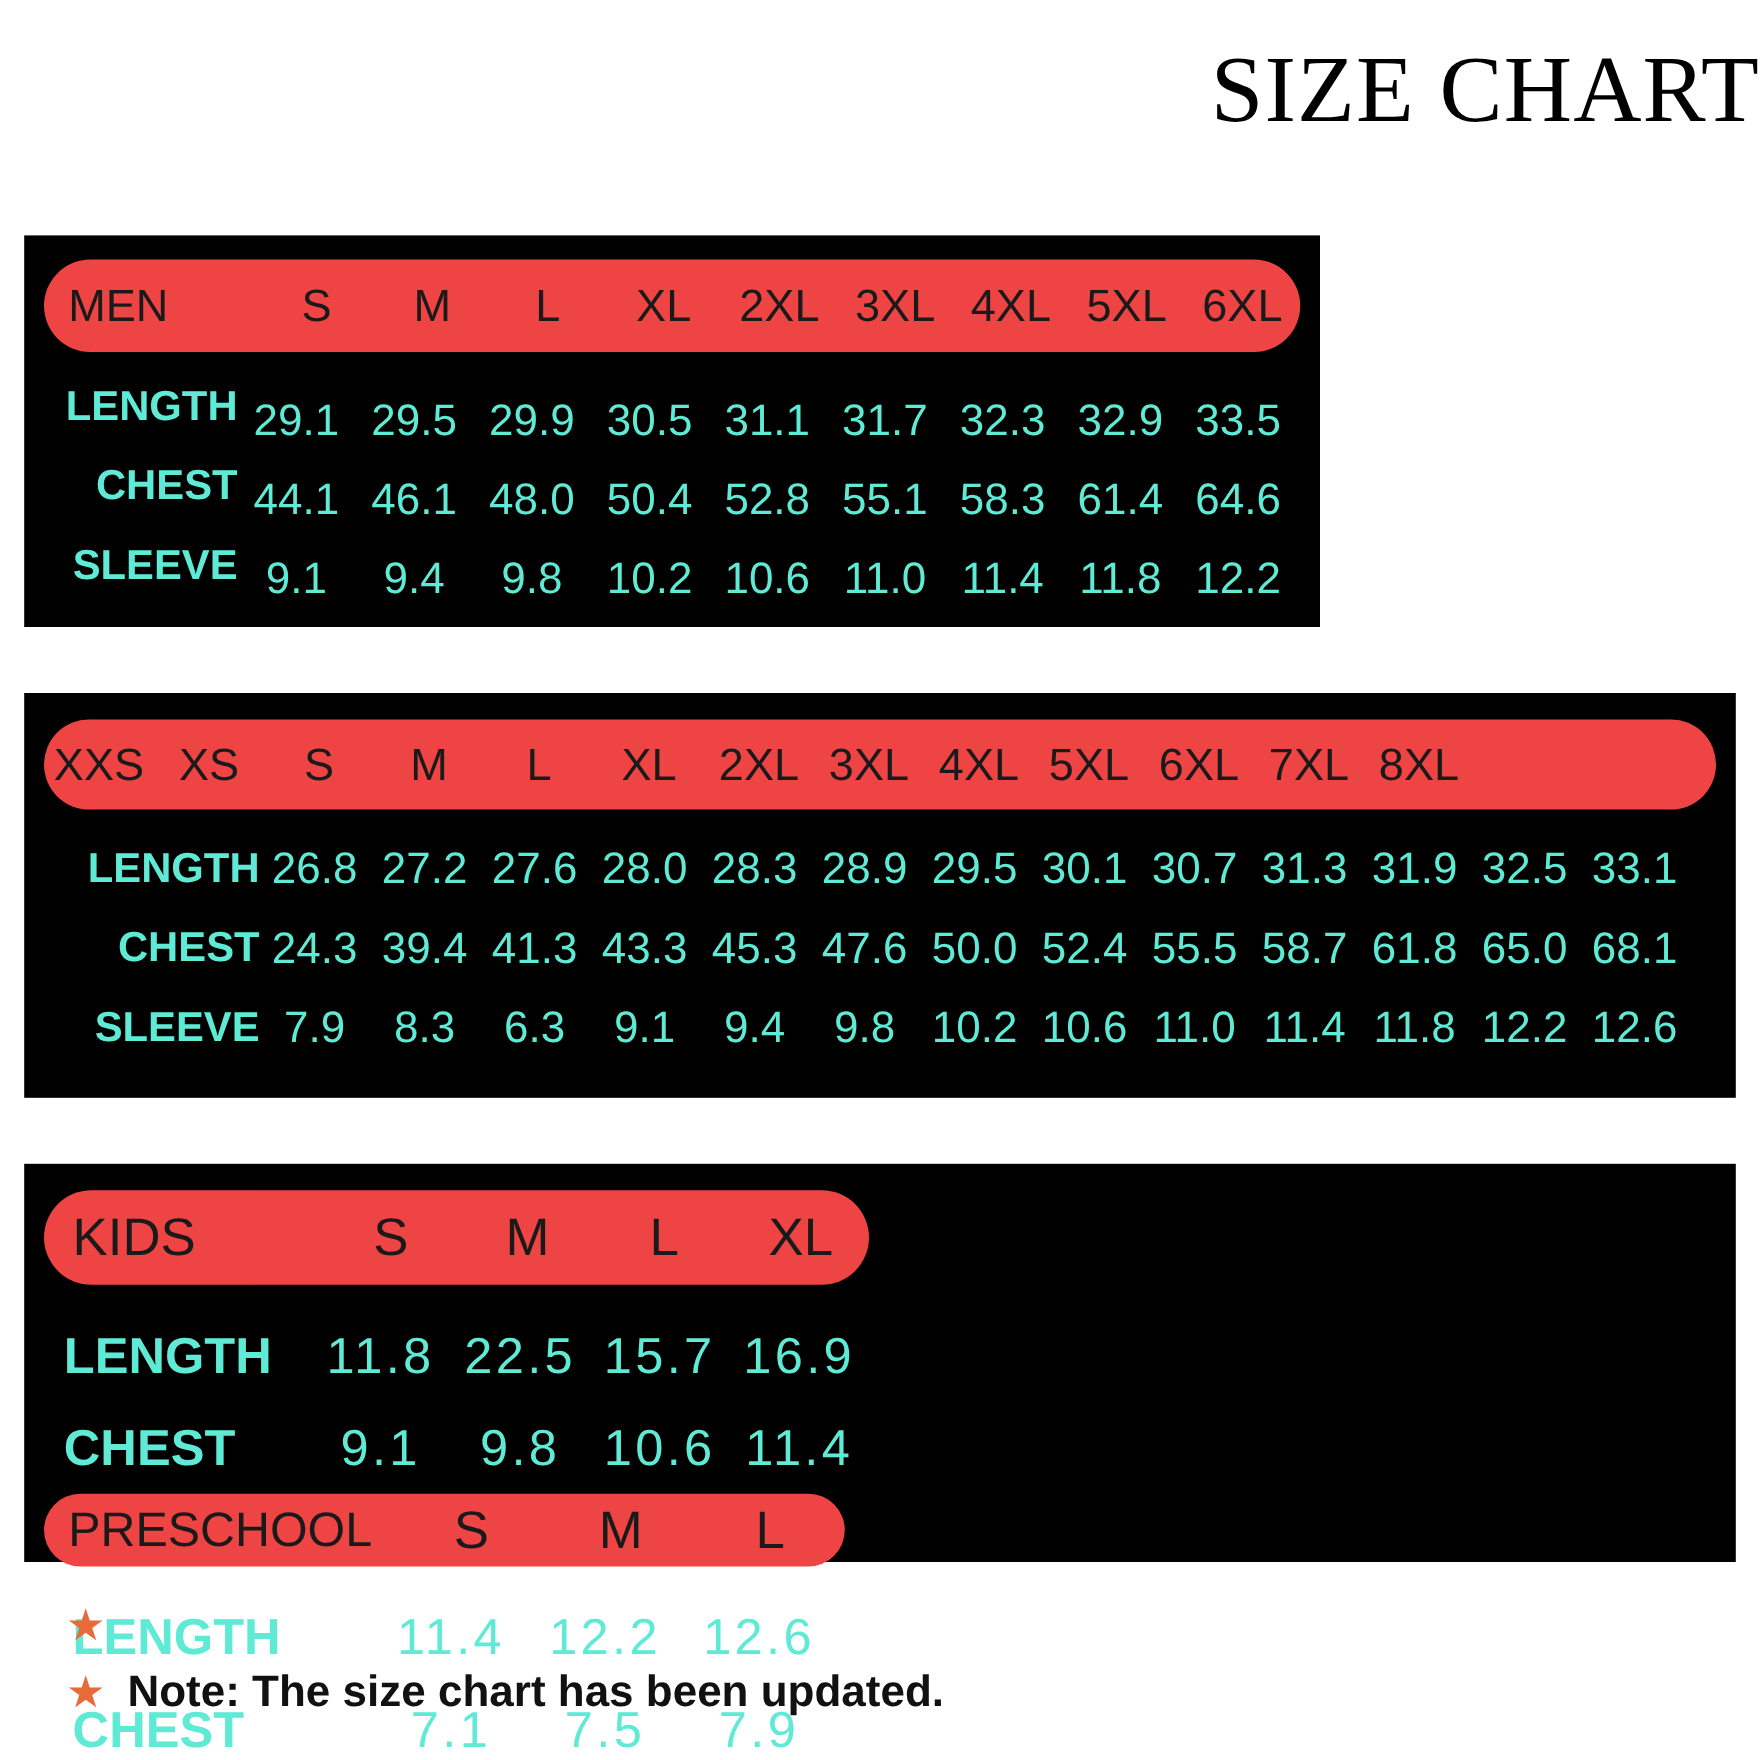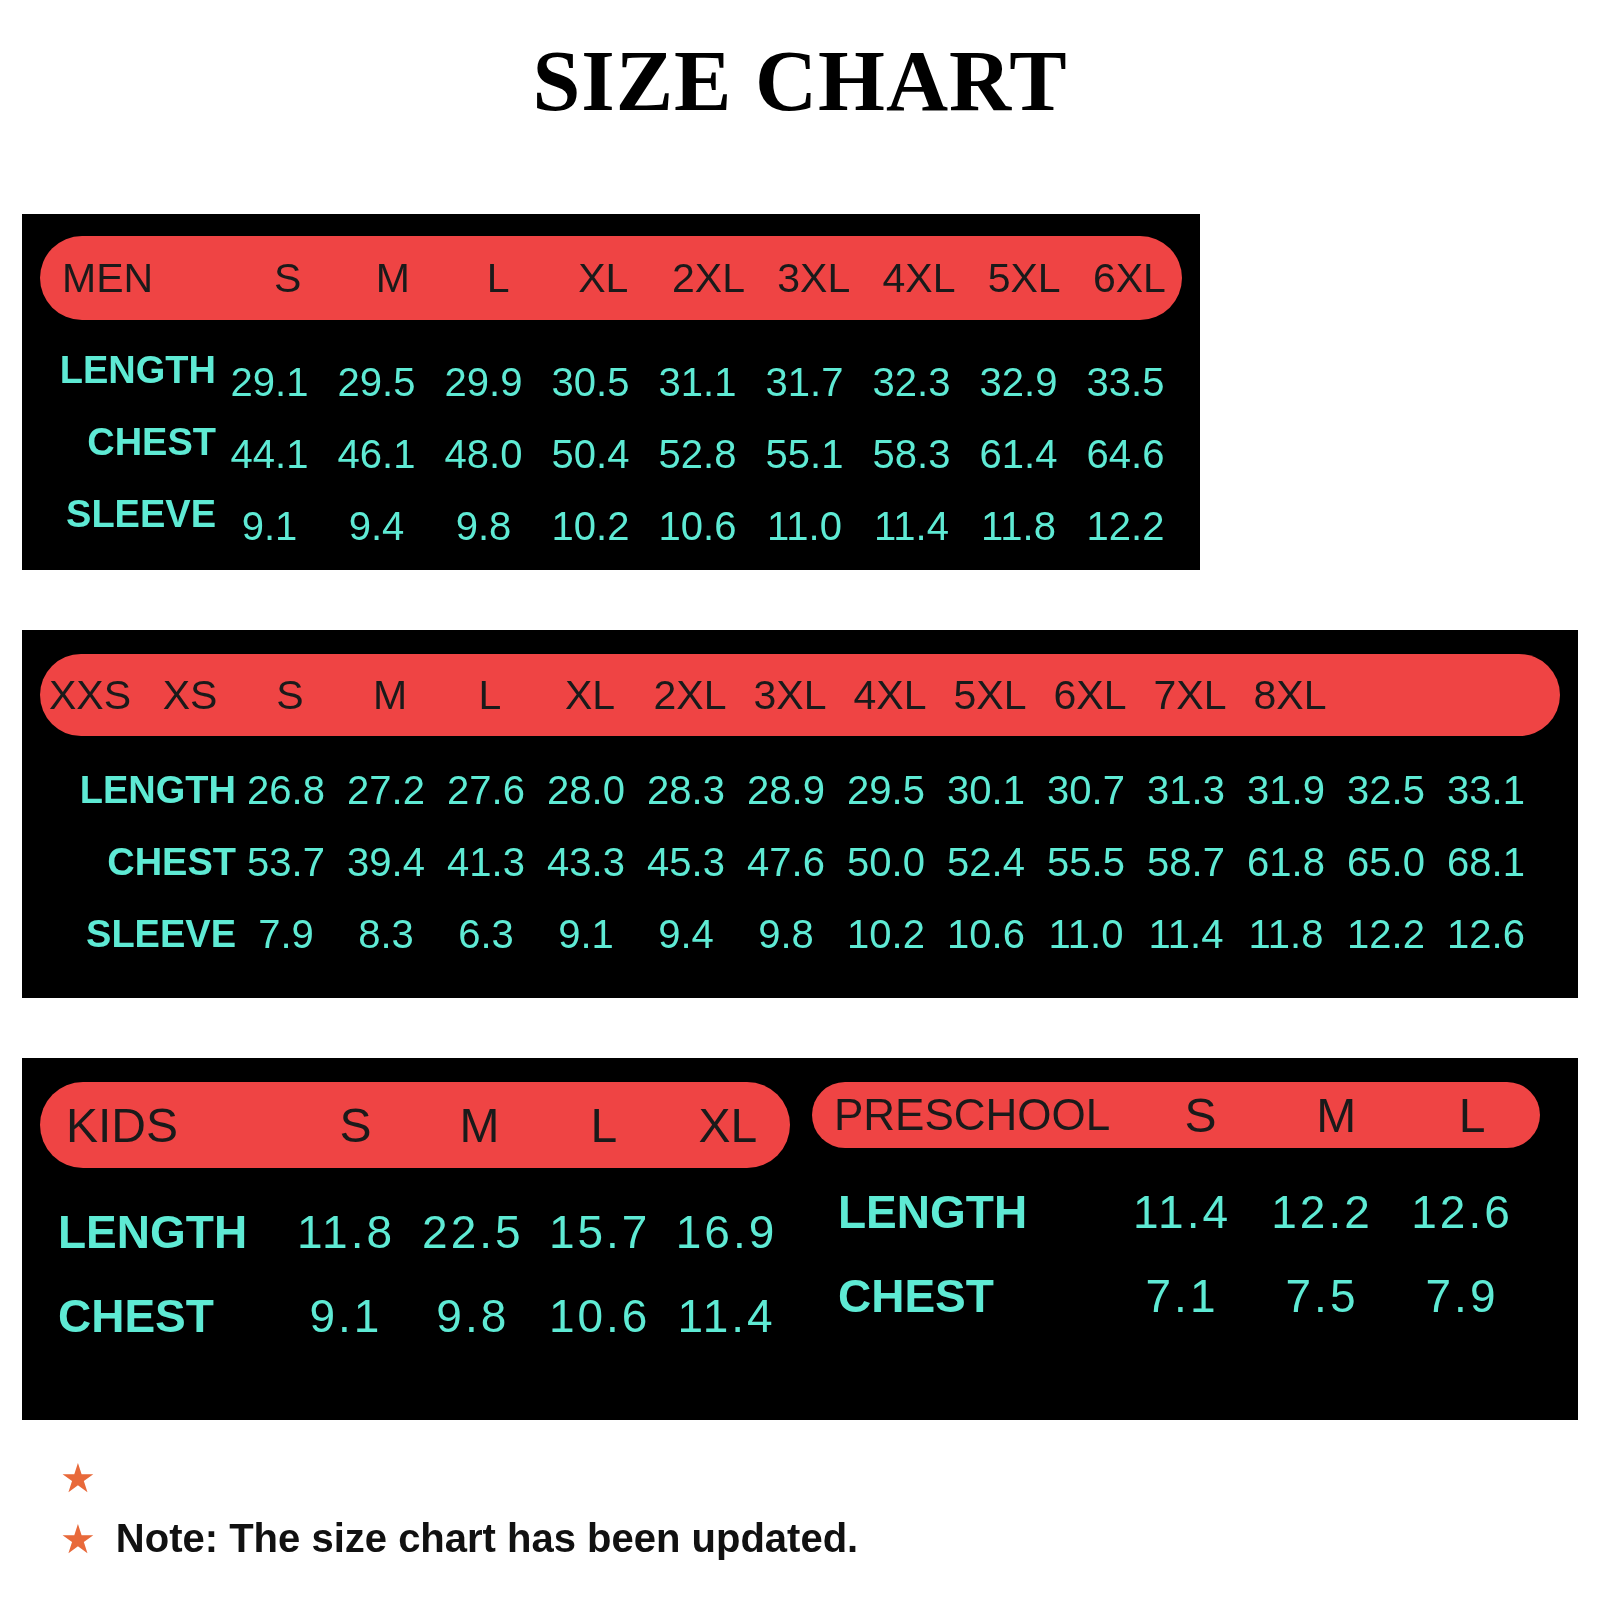--- a/index.html
+++ b/index.html
@@ -14,23 +14,23 @@
     color: #000000;
     overflow: hidden;
   }
   .page {
     position: relative;
     width: 1600px;
     height: 1600px;
     box-sizing: border-box;
   }
   .title {
-    text-align: center;
+    text-align: right;
     font-family: "Liberation Serif", serif;
-    font-weight: bold;
+    font-weight: normal;
     font-size: 86px;
     letter-spacing: 1px;
     margin: 38px 0 0 0;
     line-height: 1.0;
   }
 
   
   .panel {
     background: #000000;
     box-sizing: border-box;
@@ -52,21 +52,21 @@
     padding: 24px 18px 14px 18px;
   }
   .panel-kids-wrap {
     position: absolute;
     left: 22px;
     top: 1020px;
     width: 1556px;
     height: 362px;
     background: #000000;
     display: flex;
-    flex-direction: row;
+    flex-direction: column;
     box-sizing: border-box;
     padding: 24px 18px 18px 18px;
   }
 
   
   .pill {
     background: #ef4444;
     border-radius: 46px;
     display: flex;
     align-items: center;
@@ -261,21 +261,21 @@
       <div class="cell">30.1</div>
       <div class="cell">30.7</div>
       <div class="cell">31.3</div>
       <div class="cell">31.9</div>
       <div class="cell">32.5</div>
       <div class="cell">33.1</div>
     </div>
 
     <div class="row women-row">
       <div class="row-label">CHEST</div>
-      <div class="cell">53.7</div>
+      <div class="cell">24.3</div>
       <div class="cell">39.4</div>
       <div class="cell">41.3</div>
       <div class="cell">43.3</div>
       <div class="cell">45.3</div>
       <div class="cell">47.6</div>
       <div class="cell">50.0</div>
       <div class="cell">52.4</div>
       <div class="cell">55.5</div>
       <div class="cell">58.7</div>
       <div class="cell">61.8</div>

